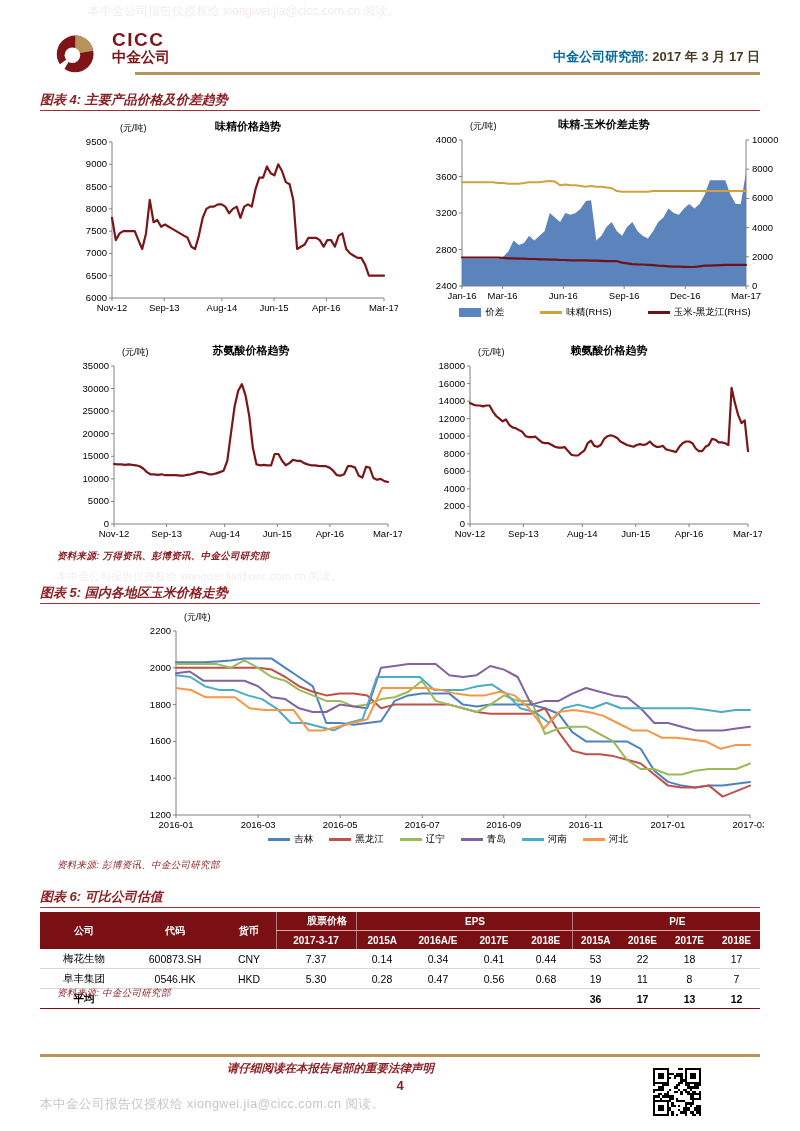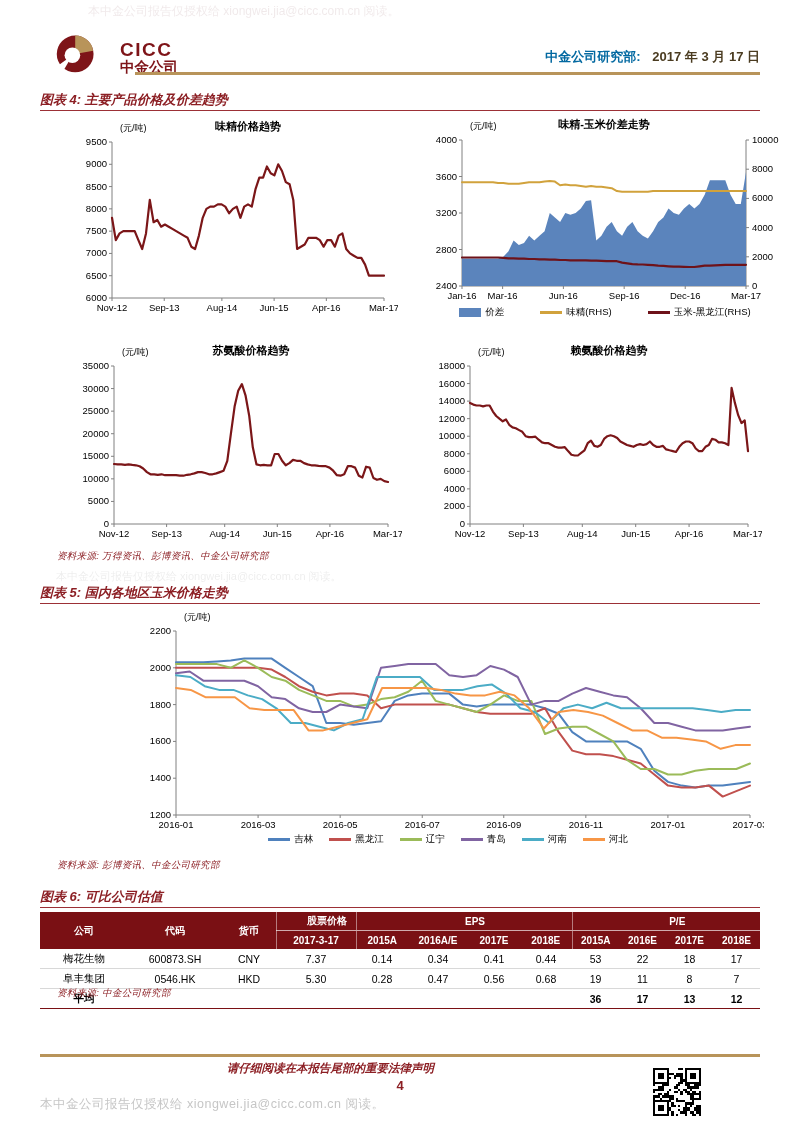--- a/index.html
+++ b/index.html
@@ -1,25 +1,25 @@
 <!DOCTYPE html>
 <html><head>
 <meta charset="utf-8">
 <style>
   html,body{margin:0;padding:0;background:#fff;}
   .page{position:relative;width:800px;height:1131px;background:#fff;overflow:hidden;
         font-family:"Liberation Sans","DejaVu Sans",sans-serif;color:#000;}
   .abs{position:absolute;}
   
-  .logo-wrap{left:54px;top:30px;display:flex;align-items:flex-end;gap:20px;}
+  .logo-wrap{left:54px;top:30px;display:flex;align-items:flex-start;gap:12px;}
   .logo-name{color:#7E1418;font-weight:bold;font-size:19px;letter-spacing:1.5px;line-height:1;}
   .logo-sub{color:#7E1418;font-weight:bold;font-size:14.5px;line-height:1.15;}
   .hdr-right{right:40px;top:48px;font-size:13px;text-align:right;}
   .hdr-dept{color:#0369a1;font-weight:bold;margin-top:48px;}
-  .hdr-date{color:#4A3B20;font-weight:bold;margin-left:8px;}
+  .hdr-date{color:#4A3B20;font-weight:bold;margin-left:0;}
   .gold-rule{left:135px;top:72px;width:625px;height:3px;background:#B8945A;}
   
   .fig-h{left:40px;font-size:13px;font-style:italic;font-weight:bold;color:#8C1F24;}
   .fig-rule{left:40px;width:720px;height:1px;background:#9C3036;}
   .src{left:57px;font-size:9.5px;font-style:italic;color:#8C1F24;letter-spacing:.3px;}
   
   .wm{font-size:12px;color:#9a6a72;opacity:.14;}
   .wm-mid{font-size:11px;color:#000;opacity:.07;}
   
   .chart{position:absolute;}
@@ -236,21 +236,21 @@
         <text x="209.688" y="195" text-anchor="middle" font-size="9.5" fill="#000">Jun-15</text>
         <line x1="263.064" y1="182" x2="263.064" y2="185" stroke="#808080"></line>
         <text x="263.064" y="195" text-anchor="middle" font-size="9.5" fill="#000">Apr-16</text>
         <line x1="322" y1="182" x2="322" y2="185" stroke="#808080"></line>
         <text x="322" y="195" text-anchor="middle" font-size="9.5" fill="#000">Mar-17</text>
         <text x="183" y="12" text-anchor="middle" font-size="11" font-weight="bold" fill="#000">赖氨酸价格趋势</text>
         <text x="52" y="13" font-size="9" fill="#000">(元/吨)</text>
         <polyline points="44.0,60.9 47.3,62.6 50.5,63.5 53.8,63.5 57.1,64.4 60.4,63.5 63.6,63.5 66.9,69.6 70.2,74.0 73.4,76.7 76.7,79.3 80.0,77.5 83.2,82.8 86.5,85.4 89.8,86.3 93.1,88.1 96.3,89.8 99.6,94.2 102.9,95.1 106.1,95.1 109.4,94.7 112.7,97.7 116.0,100.4 119.2,101.2 122.5,101.2 125.8,103.0 129.0,104.8 132.3,105.6 135.6,105.6 138.8,105.2 142.1,109.1 145.4,112.7 148.7,113.5 151.9,113.5 155.2,110.9 158.5,108.3 161.7,101.2 165.0,98.6 168.3,103.9 171.6,104.8 174.8,103.0 178.1,96.9 181.4,94.2 184.6,93.3 187.9,94.2 191.2,96.0 194.4,99.5 197.7,101.2 201.0,103.0 204.3,103.9 207.5,104.8 210.8,103.0 214.1,102.1 217.3,103.0 220.6,102.1 223.9,99.5 227.2,103.0 230.4,104.8 233.7,104.8 237.0,103.9 240.2,107.4 243.5,108.3 246.8,109.1 250.0,110.0 253.3,104.8 256.6,101.2 259.9,99.5 263.1,99.5 266.4,101.2 269.7,106.5 272.9,109.1 276.2,109.1 279.5,104.8 282.8,103.0 286.0,96.9 289.3,97.7 292.6,100.4 295.8,100.4 299.1,101.2 302.4,103.0 305.6,45.9 308.9,60.9 312.2,73.2 315.5,81.1 318.7,78.4 322.0,109.1" fill="none" stroke="#7B1618" stroke-width="2.2" stroke-linejoin="round" stroke-linecap="round"></polyline>
       </svg></div>
 
-  <div class="abs src" style="top:550px;">资料来源: 万得资讯、彭博资讯、中金公司研究部</div>
+  <div class="abs src" style="top:550px;font-weight:bold;">资料来源: 万得资讯、彭博资讯、中金公司研究部</div>
 
   <div class="abs wm-mid" style="left:56px;top:569px;">本中金公司报告仅授权给 xiongwei.jia@cicc.com.cn 阅读。</div>
 
   <div class="abs fig-h" style="top:584px;">
     <span>图表 5:</span>
     <span>国内各地区玉米价格走势</span>
   </div>
   <div class="abs fig-rule" style="top:603px;"></div>
 
   <div class="chart" style="left:132px;top:607px;"><svg width="632" height="226" viewBox="0 0 632 226">

